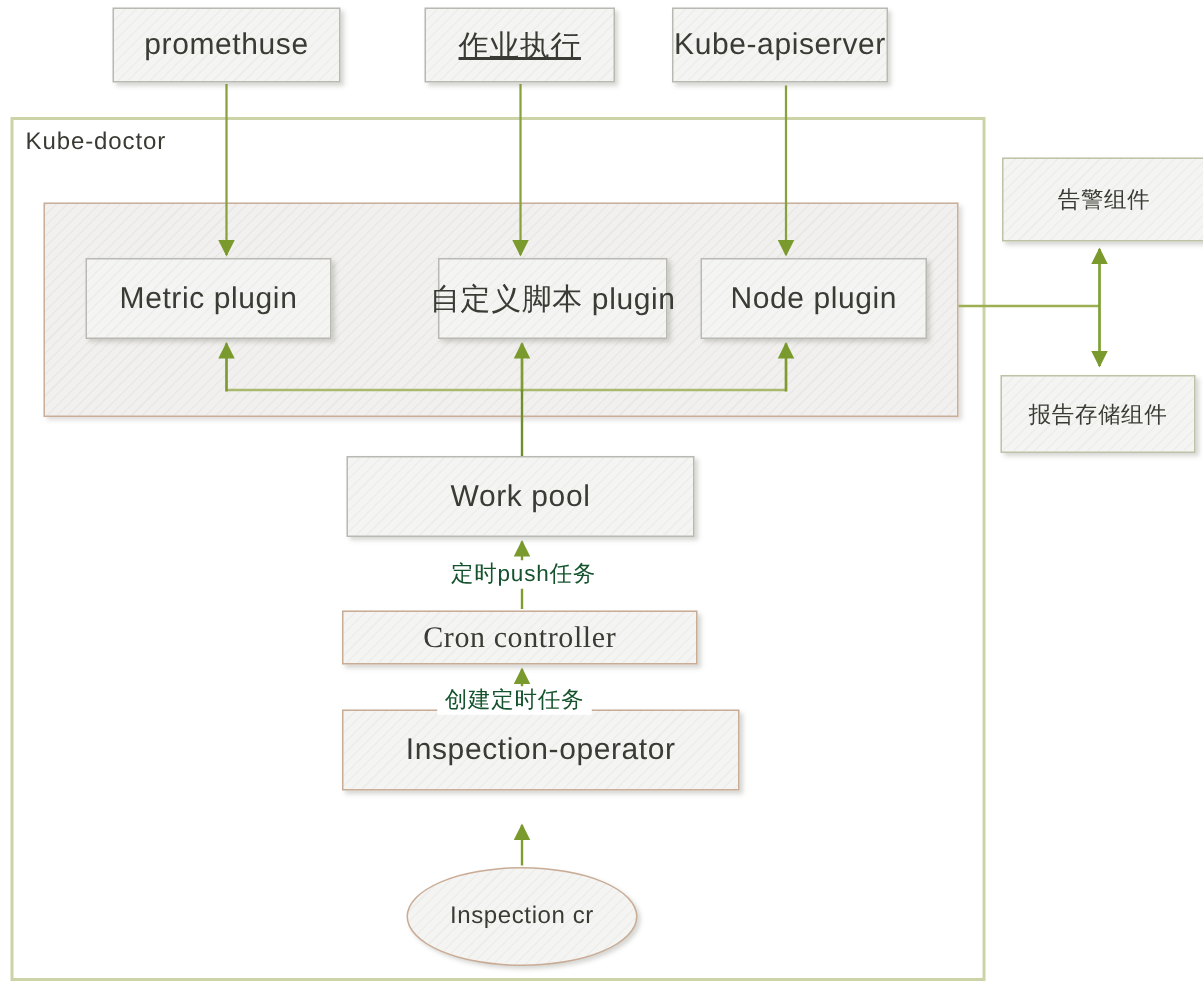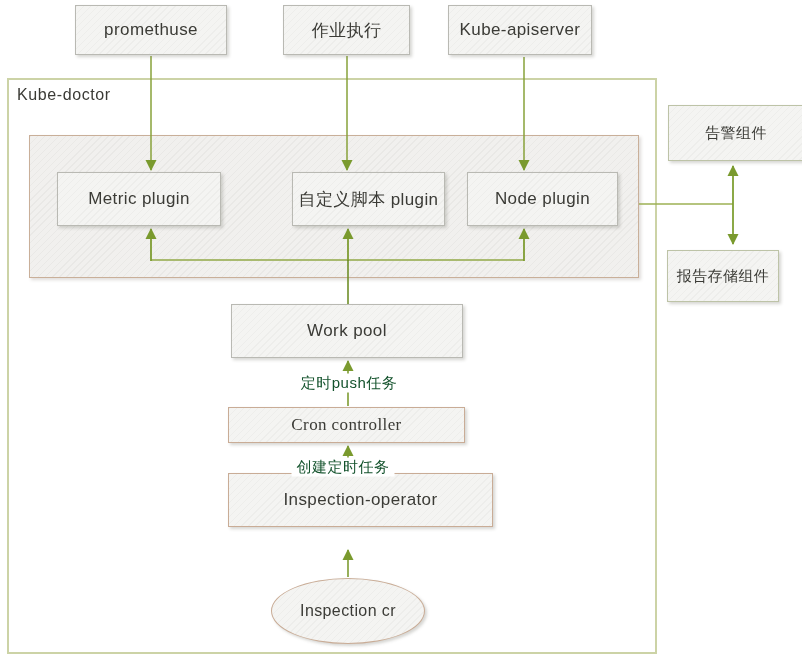--- a/index.html
+++ b/index.html
@@ -21,21 +21,21 @@
     background:#f1f0ee;
     background-image:repeating-linear-gradient(135deg,rgba(90,90,80,.05) 0px,rgba(90,90,80,.05) 1px,transparent 1px,transparent 5px);
     border:1px solid #c9af99;box-sizing:border-box;z-index:1;
     box-shadow:2px 2px 3px rgba(130,120,110,.25);
   }
   
   .edges{position:absolute;left:0;top:0;z-index:2;}
   
   .node{
     position:absolute;display:flex;align-items:center;justify-content:center;
-    box-sizing:border-box;z-index:3;font-size:17px;letter-spacing:.4px;
+    box-sizing:border-box;z-index:3;font-size:20px;letter-spacing:.4px;
     background:#f4f4f2;
     background-image:repeating-linear-gradient(135deg,rgba(90,90,80,.045) 0px,rgba(90,90,80,.045) 1px,transparent 1px,transparent 5px);
     box-shadow:2px 2px 3px rgba(120,120,110,.3);
     text-align:center;white-space:nowrap;
   }
   .b-gray{border:1px solid #b9b9b3;}
   .b-tan{border:1px solid #c9ac96;}
   .b-sage{border:1px solid #bdc3a7;font-size:15px;}
   .ellipse{border-radius:50%;border:1px solid #c9ac96;font-size:16px;}
   
@@ -83,31 +83,31 @@
     </g>
 
     <path d="M639,204 H733" stroke="#9cb053" stroke-width="1.6" fill="none"></path>
     <g stroke="#7fa033" stroke-width="1.8" fill="none">
       <line x1="733" y1="204" x2="733" y2="166" marker-end="url(#ah)"></line>
       <line x1="733" y1="204" x2="733" y2="244" marker-end="url(#ah)"></line>
     </g>
   </svg>
 
   <div class="node b-gray" style="left:75px;top:5px;width:152px;height:50px;">promethuse</div>
-  <div class="node b-gray" style="left:283px;top:5px;width:127px;height:50px;">作业执行</div>
+  <div class="node b-gray" style="left:283px;top:5px;width:127px;height:50px;text-decoration:underline;">作业执行</div>
   <div class="node b-gray" style="left:448px;top:5px;width:144px;height:50px;">Kube-apiserver</div>
 
   <div class="node b-gray" style="left:57px;top:172px;width:164px;height:54px;">Metric plugin</div>
   <div class="node b-gray" style="left:272px;top:172px;width:153px;height:54px;margin-left:20px;">自定义脚本 plugin</div>
   <div class="node b-gray" style="left:467px;top:172px;width:151px;height:54px;">Node plugin</div>
 
   <div class="node b-gray" style="left:231px;top:304px;width:232px;height:54px;">Work pool</div>
   <div class="node b-tan" style="left:228px;top:407px;width:237px;height:36px;font-family:Liberation Serif, serif;">Cron controller</div>
   <div class="node b-tan" style="left:228px;top:473px;width:265px;height:54px;">Inspection-operator</div>
   <div class="node ellipse" style="left:271px;top:578px;width:154px;height:66px;">Inspection cr</div>
 
   <div class="node b-sage" style="left:668px;top:105px;width:136px;height:56px;">告警组件</div>
-  <div class="node b-sage" style="left:667px;top:250px;width:112px;height:52px;">报告存储组件</div>
+  <div class="node b-sage" style="left:667px;top:250px;width:130px;height:52px;">报告存储组件</div>
 
   <span class="edge-label" style="left:349px;top:383px;">定时push任务</span>
   <span class="edge-label" style="left:343px;top:467px;">创建定时任务</span>
 
 </div>
 
 </body></html>

